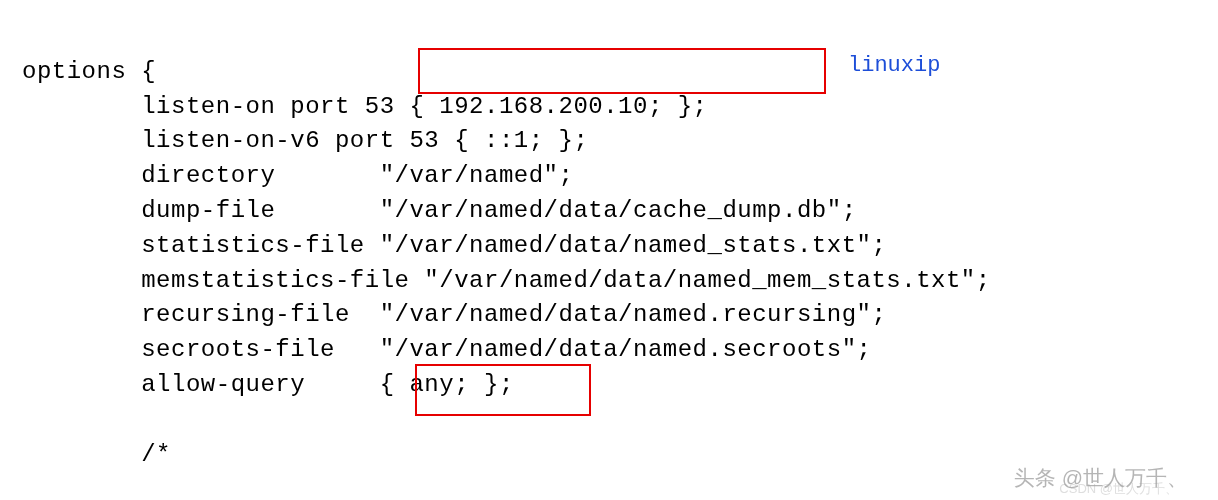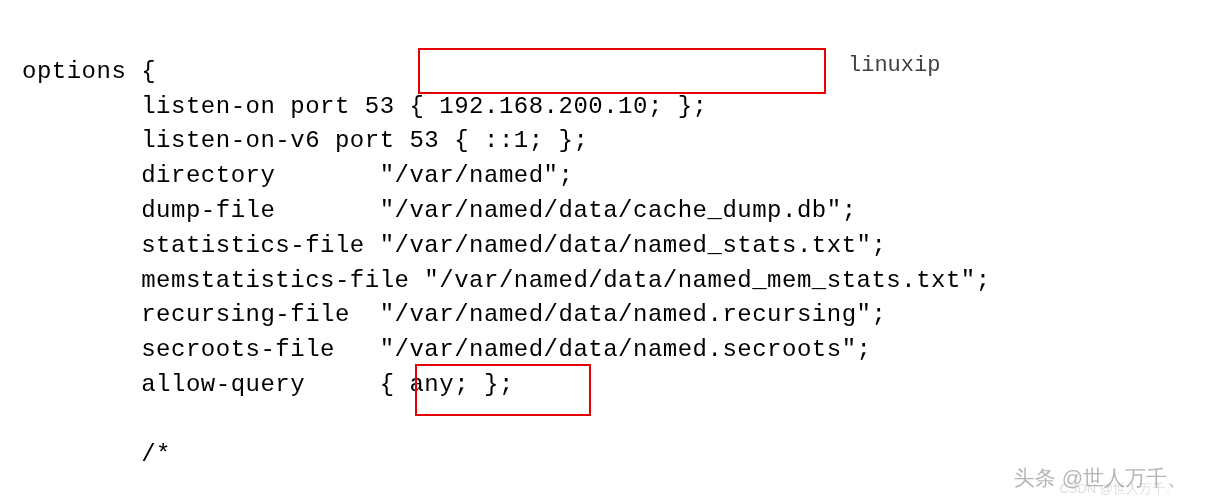--- a/index.html
+++ b/index.html
@@ -36,21 +36,21 @@
       position: absolute;
       border: 2px solid #e60000;
       left: 415px;
       top: 364px;
       width: 172px;
       height: 48px;
       pointer-events: none;
     }
     .red-annotation {
       position: absolute;
-      color: #404040;
+      color: #1d4ed8;
       font-family: "Courier New", monospace;
       font-size: 22px;
       left: 848px;
       top: 53px;
     }
     .watermark-1 {
       position: absolute;
       right: 30px;
       bottom: 8px;
       color: rgba(120,120,120,0.55);

